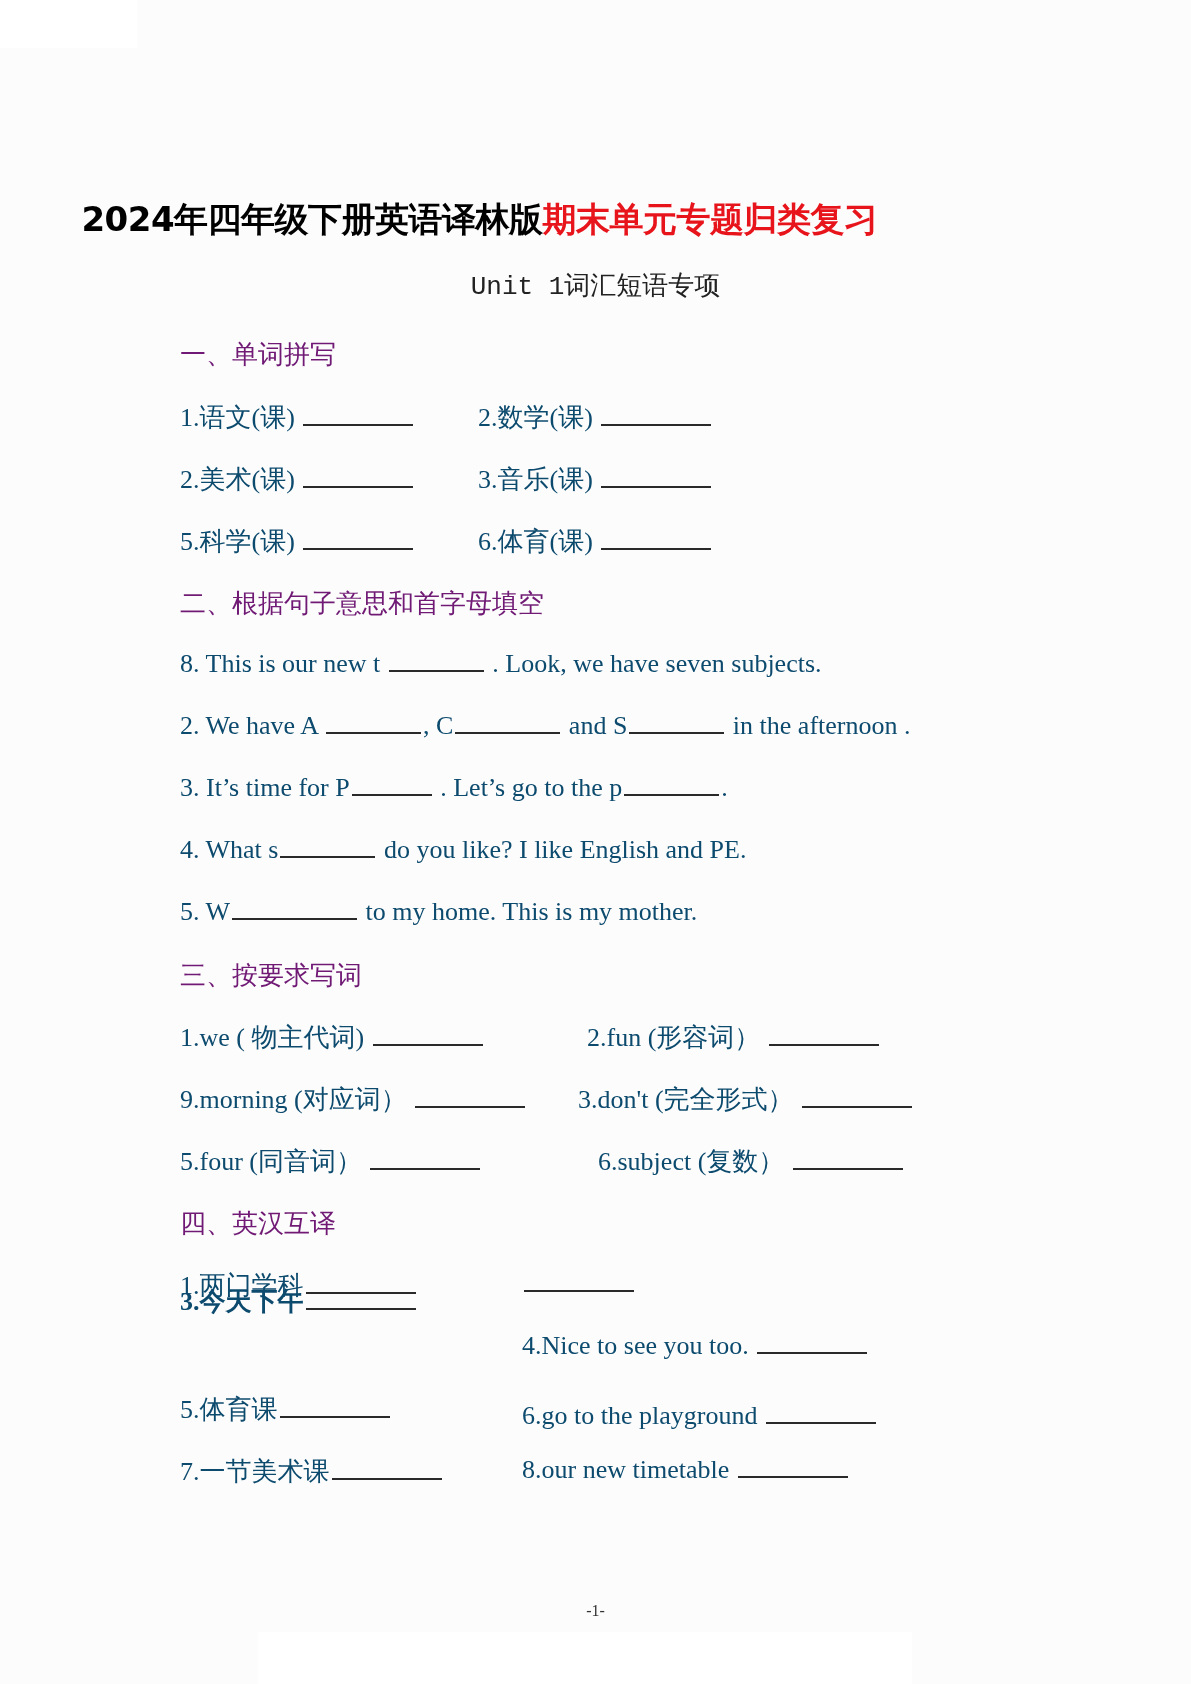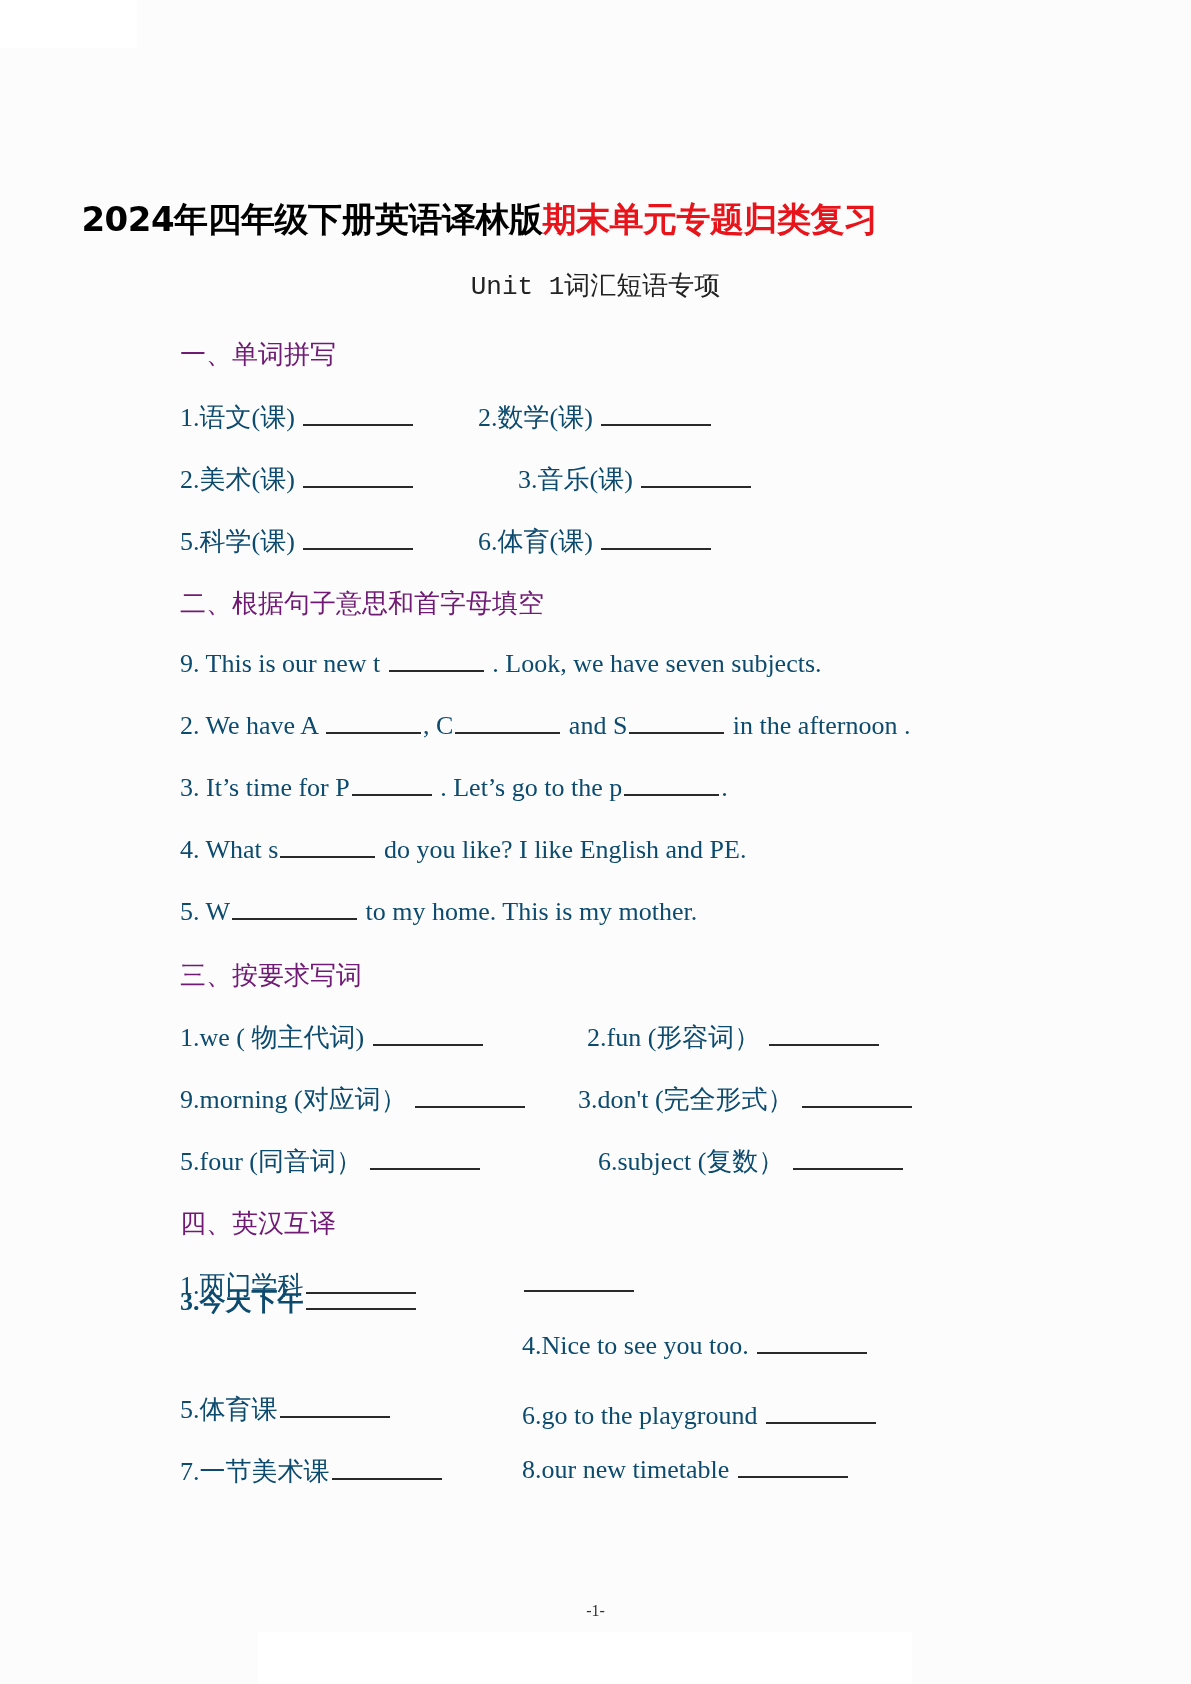--- a/index.html
+++ b/index.html
@@ -60,28 +60,28 @@
 <div class="title"><span class="black">2024年四年级下册英语译林版</span><span class="red">期末单元专题归类复习</span></div>
 
 <div class="subtitle">Unit 1词汇短语专项</div>
 
 <div class="line heading" style="left:180px; top:337px;">一、单词拼写</div>
 
 <div class="line" style="left:180px; top:400px;"><span>1.语文(课)</span> <span class="blank" style="width:110px"></span></div>
 <div class="line" style="left:478px; top:400px;"><span>2.数学(课)</span> <span class="blank" style="width:110px"></span></div>
 
 <div class="line" style="left:180px; top:462px;"><span>2.美术(课)</span> <span class="blank" style="width:110px"></span></div>
-<div class="line" style="left:478px; top:462px;margin-left:40px;"><span>3.音乐(课)</span> <span class="blank" style="width:110px"></span></div>
+<div class="line" style="left:478px; top:462px;"><span>3.音乐(课)</span> <span class="blank" style="width:110px"></span></div>
 
 <div class="line" style="left:180px; top:524px;"><span>5.科学(课)</span> <span class="blank" style="width:110px"></span></div>
 <div class="line" style="left:478px; top:524px;"><span>6.体育(课)</span> <span class="blank" style="width:110px"></span></div>
 
 <div class="line heading" style="left:180px; top:586px;">二、根据句子意思和首字母填空</div>
 
-<div class="line" style="left:180px; top:648px;"><span>9. This is our new t</span> <span class="blank" style="width:95px"></span> <span>. Look, we have seven subjects.</span></div>
+<div class="line" style="left:180px; top:648px;"><span>8. This is our new t</span> <span class="blank" style="width:95px"></span> <span>. Look, we have seven subjects.</span></div>
 
 <div class="line" style="left:180px; top:710px;"><span>2. We have A</span> <span class="blank" style="width:95px"></span><span>, C</span><span class="blank" style="width:105px"></span> <span>and S</span><span class="blank" style="width:95px"></span> <span>in the afternoon .</span></div>
 
 <div class="line" style="left:180px; top:772px;"><span>3. It’s time for P</span><span class="blank" style="width:80px"></span> <span>. Let’s go to the p</span><span class="blank" style="width:95px"></span><span>.</span></div>
 
 <div class="line" style="left:180px; top:834px;"><span>4. What s</span><span class="blank" style="width:95px"></span> <span>do you like? I like English and PE.</span></div>
 
 <div class="line" style="left:180px; top:896px;"><span>5. W</span><span class="blank" style="width:125px"></span> <span>to my home. This is my mother.</span></div>
 
 <div class="line heading" style="left:180px; top:958px;">三、按要求写词</div>

